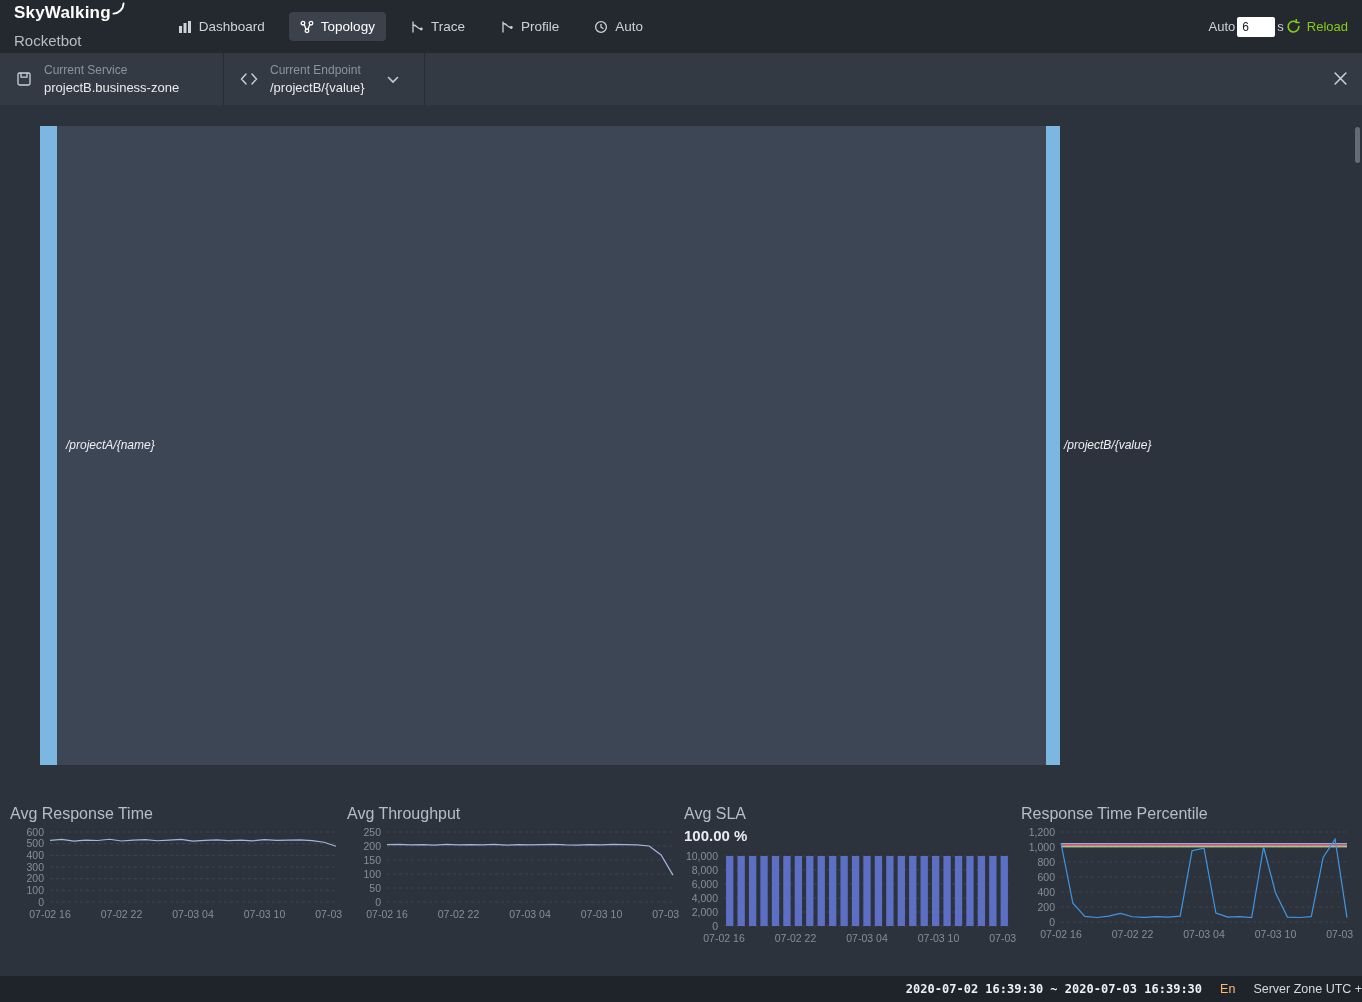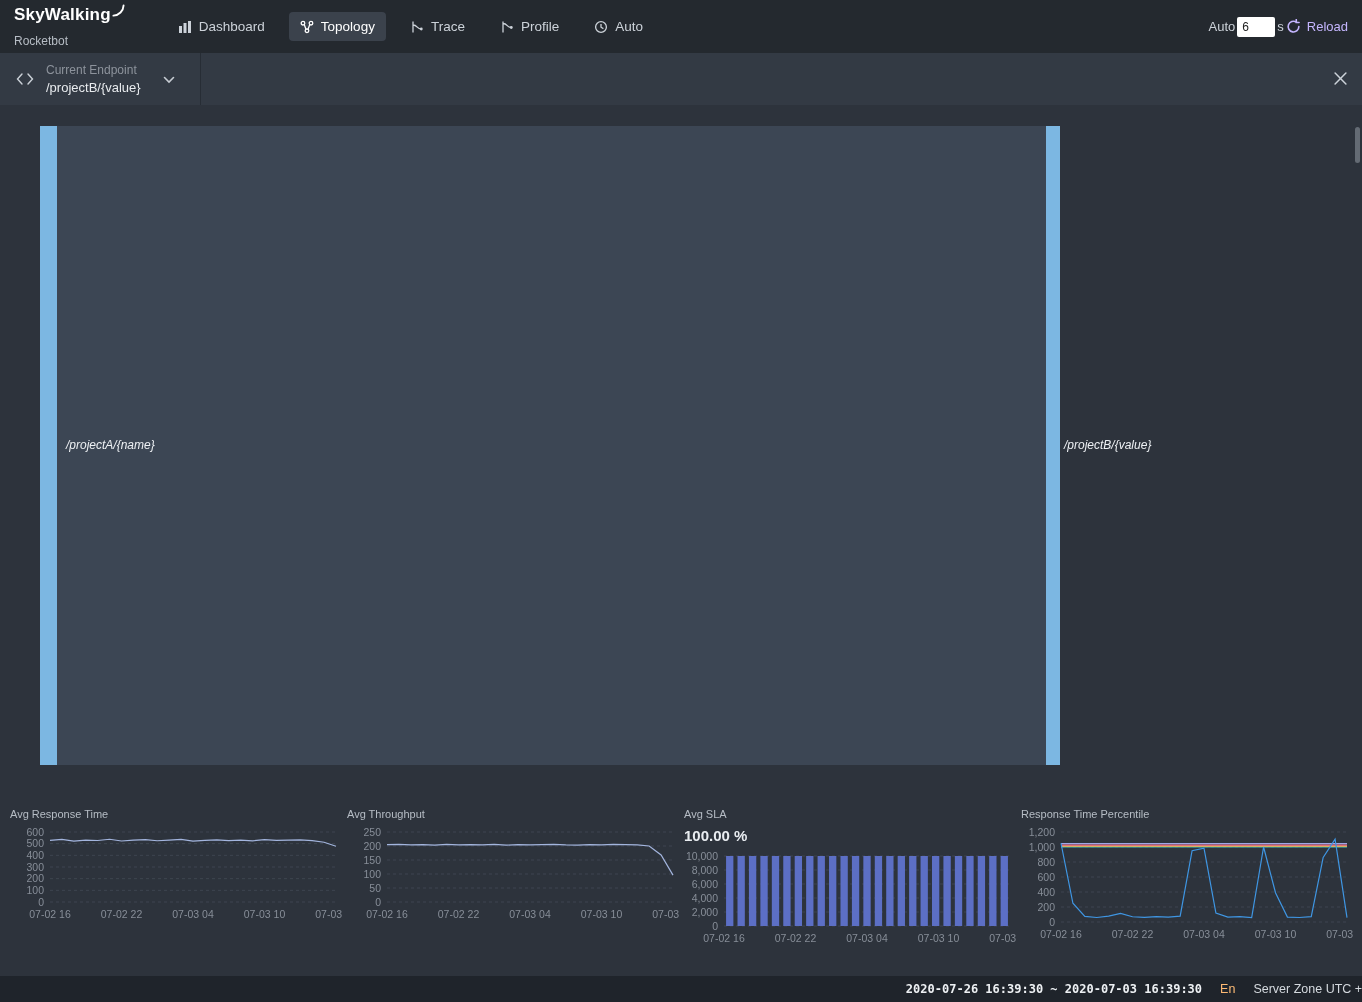--- a/index.html
+++ b/index.html
@@ -13,33 +13,33 @@
 
   
   .navbar {
     position: absolute; top: 0; left: 0; width: 1362px; height: 53px;
     background: #24292f; display: flex; align-items: center; padding: 0 14px;
   }
   .logo { display: flex; flex-direction: column; margin-right: 42px; cursor: pointer; }
   .logo-row { display: flex; align-items: flex-start; gap: 1px; }
   .logo-title { color: #ffffff; font-size: 17px; font-weight: bold; letter-spacing: .2px; line-height: 18px; }
   .swoosh { margin-top: -2px; }
-  .logo-sub { color: #b7bdc5; font-size: 12px; margin-top: 10px; }
+  .logo-sub { color: #b7bdc5; font-size: 15px; margin-top: 10px; }
   .nav-items { display: flex; align-items: flex-start; gap: 13px; }
   .nav-item {
     display: flex; align-items: center; gap: 7px; font-size: 13.5px;
     color: #ccd2d9; padding: 7px 11px; border-radius: 4px; cursor: pointer; white-space: nowrap;
   }
   .nav-item.active { background: #3b424c; color: #ffffff; }
   .nav-right { margin-left: auto; display: flex; align-items: center; gap: 2px; font-size: 13px; color: #ccd2d9; }
   .auto-input {
     width: 38px; height: 20px; background: #ffffff; border: none; border-radius: 2px;
     color: #222222; font-size: 12px; padding: 0 5px; font-family: "Liberation Sans", sans-serif;
   }
-  .reload-btn { display: flex; align-items: center; gap: 6px; cursor: pointer; color: #c4b5fd; }
+  .reload-btn { display: flex; align-items: center; gap: 6px; cursor: pointer; color: #84cc16; }
 
   
   .selector-bar {
     position: absolute; top: 53px; left: 0; width: 1362px; height: 52px;
     background: #333a44; display: flex; align-items: stretch;
   }
   .selector {
     display: flex; align-items: center; gap: 12px;
     padding: 0 18px 0 16px; border-right: 1px solid #272d35; cursor: pointer;
   }
@@ -62,21 +62,21 @@
   .label-dst { left: 1064px; top: 333px; }
   .scroll-thumb {
     position: absolute; right: 2px; top: 22px; width: 5px; height: 36px;
     background: #646b74; border-radius: 3px; cursor: pointer;
   }
 
   
   .charts { position: absolute; top: 806px; left: 0; width: 1362px; height: 150px; }
   .chart { position: absolute; top: 0; width: 337px; overflow: hidden; }
   .chart-0 { left: 10px; } .chart-1 { left: 347px; } .chart-2 { left: 684px; } .chart-3 { left: 1021px; }
-  .chart-title { font-size: 11px; color: #b6bdc5; line-height: 16px; }
+  .chart-title { font-size: 16px; color: #b6bdc5; line-height: 16px; }
   .chart-value { font-size: 15px; font-weight: bold; color: #e9edf1; margin-top: 5px; height: 19px; }
   .chart-plot { margin-top: 4px; }
   .chart svg text { font-family: "Liberation Sans", sans-serif; }
 
   
   .footer {
     position: absolute; left: 0; bottom: 0; width: 1362px; height: 26px;
     background: #1f242b; display: flex; align-items: center; justify-content: flex-end;
     gap: 18px; overflow: hidden;
   }
@@ -147,20 +147,30 @@
       <svg width="15" height="15" viewBox="0 0 14 14" fill="none" stroke="currentColor" stroke-width="1.5" stroke-linecap="round">
           <path d="M12 7 A 5 5 0 1 1 9.6 2.8"></path>
           <path d="M9.6 0.6 L9.6 3.2 L12.2 3.2"></path>
         </svg>
       <span>Reload</span>
     </span>
   </div>
 </header>
 
 <div class="selector-bar">
+  <div class="selector service">
+    <svg width="16" height="16" viewBox="0 0 16 16" fill="none" stroke="#ccd2d9" stroke-width="1.3">
+        <rect x="2" y="2" width="12" height="12" rx="1.5"></rect>
+        <path d="M5 2 V6.2 H11 V2"></path>
+      </svg>
+    <div class="selector-texts">
+      <div class="selector-label">Current Service</div>
+      <div class="selector-value">projectB.business-zone</div>
+    </div>
+  </div>
   <div class="selector endpoint">
     <span class="code-icon">
       <svg width="18" height="12" viewBox="0 0 18 12" fill="none" stroke="#ccd2d9" stroke-width="1.4" stroke-linecap="round">
           <path d="M6 1 L1.5 6 L6 11 M12 1 L16.5 6 L12 11"></path>
         </svg>
     </span>
     <div class="selector-texts">
       <div class="selector-label">Current Endpoint</div>
       <div class="selector-value">/projectB/{value}</div>
     </div>
@@ -308,16 +318,16 @@
           <polyline points="40,20.999999999999996 51.916666666666664,20.999999999999996 63.83333333333333,20.999999999999996 75.75,20.999999999999996 87.66666666666666,20.999999999999996 99.58333333333334,20.999999999999996 111.5,20.999999999999996 123.41666666666667,20.999999999999996 135.33333333333331,20.999999999999996 147.25,20.999999999999996 159.16666666666669,20.999999999999996 171.08333333333334,20.999999999999996 183,20.999999999999996 194.91666666666666,20.999999999999996 206.83333333333334,20.999999999999996 218.75,20.999999999999996 230.66666666666666,20.999999999999996 242.58333333333334,20.999999999999996 254.5,20.999999999999996 266.41666666666663,20.999999999999996 278.33333333333337,20.999999999999996 290.25,20.999999999999996 302.1666666666667,20.999999999999996 314.0833333333333,20.999999999999996 326,20.999999999999996" fill="none" stroke="#45bfc0" stroke-width="1.2"></polyline>
           <polyline points="40,20.099999999999994 51.916666666666664,20.099999999999994 63.83333333333333,20.099999999999994 75.75,20.099999999999994 87.66666666666666,20.099999999999994 99.58333333333334,20.099999999999994 111.5,20.099999999999994 123.41666666666667,20.099999999999994 135.33333333333331,20.099999999999994 147.25,20.099999999999994 159.16666666666669,20.099999999999994 171.08333333333334,20.099999999999994 183,20.099999999999994 194.91666666666666,20.099999999999994 206.83333333333334,20.099999999999994 218.75,20.099999999999994 230.66666666666666,20.099999999999994 242.58333333333334,20.099999999999994 254.5,20.099999999999994 266.41666666666663,20.099999999999994 278.33333333333337,20.099999999999994 290.25,20.099999999999994 302.1666666666667,20.099999999999994 314.0833333333333,20.099999999999994 326,20.099999999999994" fill="none" stroke="#ffcc55" stroke-width="1.2"></polyline>
           <polyline points="40,19.199999999999996 51.916666666666664,19.199999999999996 63.83333333333333,19.199999999999996 75.75,19.199999999999996 87.66666666666666,19.199999999999996 99.58333333333334,19.199999999999996 111.5,19.199999999999996 123.41666666666667,19.199999999999996 135.33333333333331,19.199999999999996 147.25,19.199999999999996 159.16666666666669,19.199999999999996 171.08333333333334,19.199999999999996 183,19.199999999999996 194.91666666666666,19.199999999999996 206.83333333333334,19.199999999999996 218.75,19.199999999999996 230.66666666666666,19.199999999999996 242.58333333333334,19.199999999999996 254.5,19.199999999999996 266.41666666666663,19.199999999999996 278.33333333333337,19.199999999999996 290.25,19.199999999999996 302.1666666666667,19.199999999999996 314.0833333333333,19.199999999999996 326,19.199999999999996" fill="none" stroke="#ff6a84" stroke-width="1.2"></polyline>
           <polyline points="40,17.625 51.916666666666664,17.625 63.83333333333333,17.625 75.75,17.625 87.66666666666666,17.625 99.58333333333334,17.625 111.5,17.625 123.41666666666667,17.625 135.33333333333331,17.625 147.25,17.625 159.16666666666669,17.625 171.08333333333334,17.625 183,17.625 194.91666666666666,17.625 206.83333333333334,17.625 218.75,17.625 230.66666666666666,17.625 242.58333333333334,17.625 254.5,17.625 266.41666666666663,17.625 278.33333333333337,17.625 290.25,17.625 302.1666666666667,17.625 314.0833333333333,17.625 326,17.625" fill="none" stroke="#a0a7e6" stroke-width="1.2"></polyline>
           <polyline points="40,17.25 51.916666666666664,77.25 63.83333333333333,90.375 75.75,91.5 87.66666666666666,90.15 99.58333333333334,87.375 111.5,90.75 123.41666666666667,91.35000000000001 135.33333333333331,90.6 147.25,91.05 159.16666666666669,90.15 171.08333333333334,24.750000000000004 183,22.125000000000004 194.91666666666666,87 206.83333333333334,91.05 218.75,90.6 230.66666666666666,91.5 242.58333333333334,20.999999999999996 254.5,66.75 266.41666666666663,91.05 278.33333333333337,91.5 290.25,90.6 302.1666666666667,31.5 314.0833333333333,13.125000000000004 326,91.65" fill="none" stroke="#3f96e3" stroke-width="1.2"></polyline>
         </svg></div>
   </div>
 </div>
 
 <footer class="footer">
-  <span class="time-range">2020-07-26 16:39:30 ~ 2020-07-03 16:39:30</span>
+  <span class="time-range">2020-07-02 16:39:30 ~ 2020-07-03 16:39:30</span>
   <span class="lang">En</span>
   <span class="server-zone">Server Zone UTC +12</span>
 </footer>
 
 </body></html>

